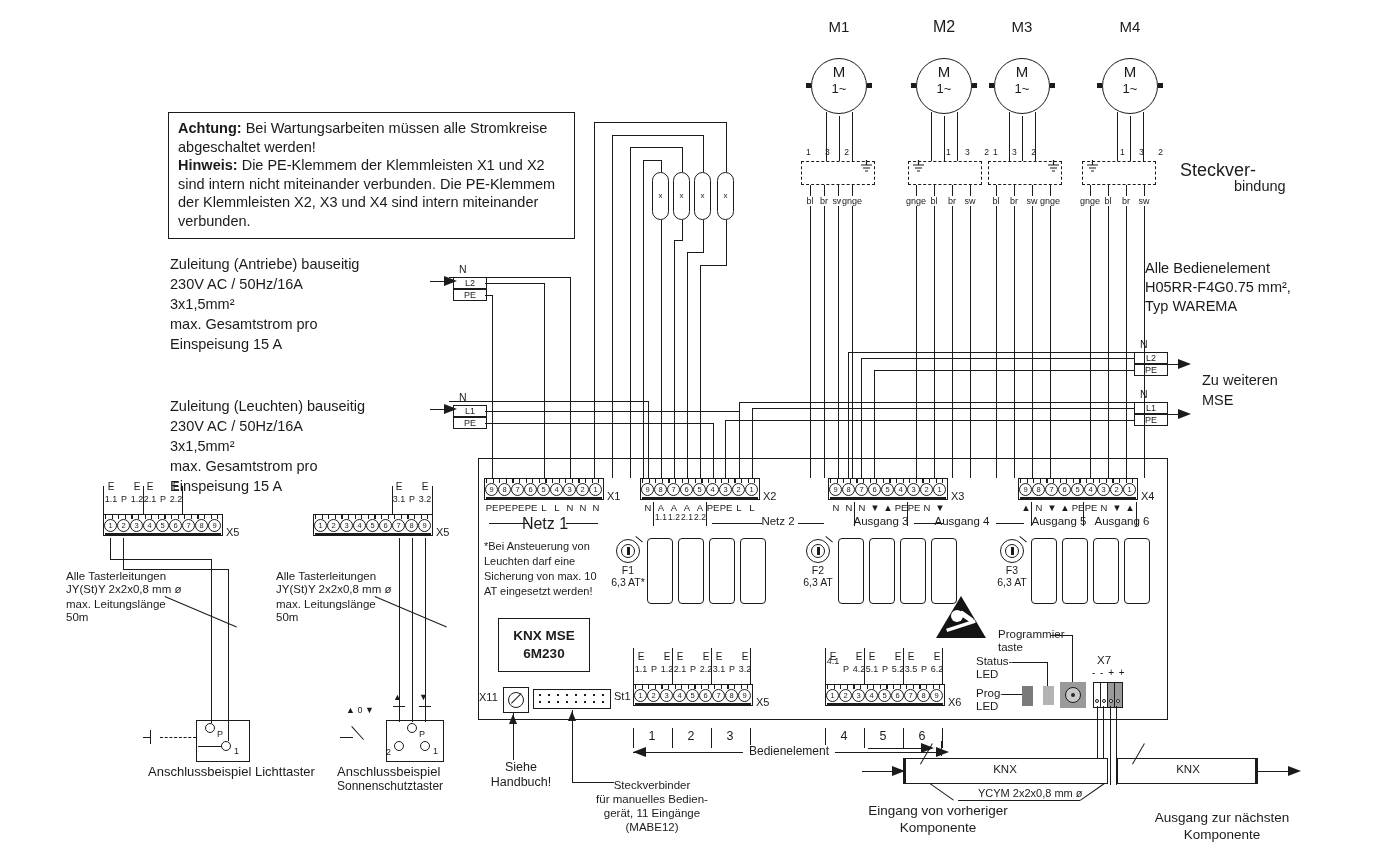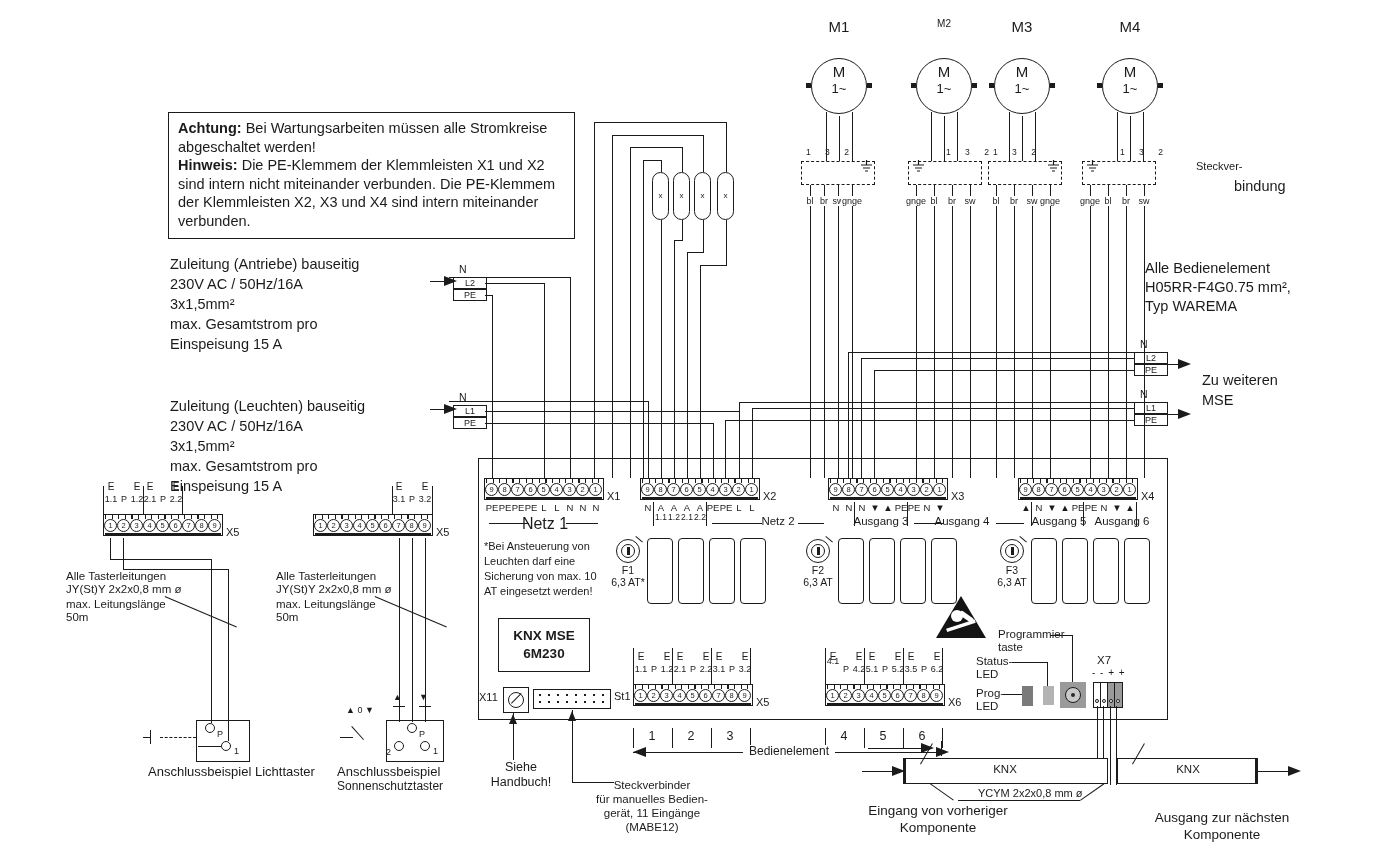--- a/index.html
+++ b/index.html
@@ -61,21 +61,21 @@
 
   <div class="t" style="left:1140px;top:338px;font-size:10.5px;">N</div>
   <div class="fbox" style="left:1134px;top:352px;width:34px;height:12px;font-size:9px;line-height:11px;">L2</div>
   <div class="fbox" style="left:1134px;top:364px;width:34px;height:12px;font-size:9px;line-height:11px;">PE</div>
   <div class="t" style="left:1140px;top:388px;font-size:10.5px;">N</div>
   <div class="fbox" style="left:1134px;top:402px;width:34px;height:12px;font-size:9px;line-height:11px;">L1</div>
   <div class="fbox" style="left:1134px;top:414px;width:34px;height:12px;font-size:9px;line-height:11px;">PE</div>
   <div class="t" style="left:1202px;top:372px;font-size:14.5px;">Zu weiteren</div>
   <div class="t" style="left:1202px;top:392px;font-size:14.5px;">MSE</div>
 
-  <div class="t" style="left:1180px;top:160px;font-size:11px;margin-left:16px;">Steckver-</div>
+  <div class="t" style="left:1180px;top:160px;font-size:18px;">Steckver-</div>
   <div class="t" style="left:1234px;top:178px;font-size:14.5px;">bindung</div>
   <div class="t" style="left:1145px;top:260px;font-size:14.5px;">Alle Bedienelement</div>
   <div class="t" style="left:1145px;top:279px;font-size:14.5px;">H05RR-F4G0.75 mm²,</div>
   <div class="t" style="left:1145px;top:298px;font-size:14.5px;">Typ WAREMA</div>
 
   <div class="box" style="left:478px;top:458px;width:690px;height:262px;"></div>
 
   <div class="t c" style="left:545px;top:515px;font-size:16px;">Netz 1</div>
   <div class="t c" style="left:778px;top:515px;font-size:11.5px;">Netz 2</div>
   <div class="t c" style="left:881px;top:515px;font-size:11.5px;">Ausgang 3</div>
@@ -363,21 +363,21 @@
       <div class="dot" style="left: 867px; top: 83px;"></div>
       <div class="dbox" style="left: 801px; top: 161px; width: 74px; height: 24px;"></div>
       <div class="t" style="left: 806px; top: 148px; font-size: 8.5px; letter-spacing: 6px;">1 3 2</div>
       <svg width="13" height="13" style="left: 860px; top: 160px;">
         <path d="M6.5 0 V5 M1 5 H12 M3 8 H10 M5 11 H8" stroke="#1b1b1b" stroke-width="1.2" fill="none"></path>
       </svg>
       <div class="t c" style="left: 810px; top: 196px; font-size: 9px; background: rgb(255, 255, 255); padding: 0px 1px;">bl</div>
       <div class="t c" style="left: 824px; top: 196px; font-size: 9px; background: rgb(255, 255, 255); padding: 0px 1px;">br</div>
       <div class="t c" style="left: 838px; top: 196px; font-size: 9px; background: rgb(255, 255, 255); padding: 0px 1px;">sw</div>
       <div class="t c" style="left: 852px; top: 196px; font-size: 9px; background: rgb(255, 255, 255); padding: 0px 1px;">gnge</div>
-      <div class="t c" style="left: 944px; top: 18px; font-size: 10px;">M2</div>
+      <div class="t c" style="left: 944px; top: 18px; font-size: 16px;">M2</div>
       <div class="circ" style="left: 916px; top: 58px; width: 56px; height: 56px; border-width: 1.4px;"></div>
       <div class="t c" style="left: 944px; top: 63px; font-size: 15px;">M</div>
       <div class="t c" style="left: 944px; top: 82px; font-size: 13px;">1~</div>
       <div class="dot" style="left: 911px; top: 83px;"></div>
       <div class="dot" style="left: 972px; top: 83px;"></div>
       <div class="dbox" style="left: 908px; top: 161px; width: 74px; height: 24px;"></div>
       <div class="t" style="left: 946px; top: 148px; font-size: 8.5px; letter-spacing: 6px;">1 3 2</div>
       <svg width="13" height="13" style="left: 912px; top: 160px;">
         <path d="M6.5 0 V5 M1 5 H12 M3 8 H10 M5 11 H8" stroke="#1b1b1b" stroke-width="1.2" fill="none"></path>
       </svg>

